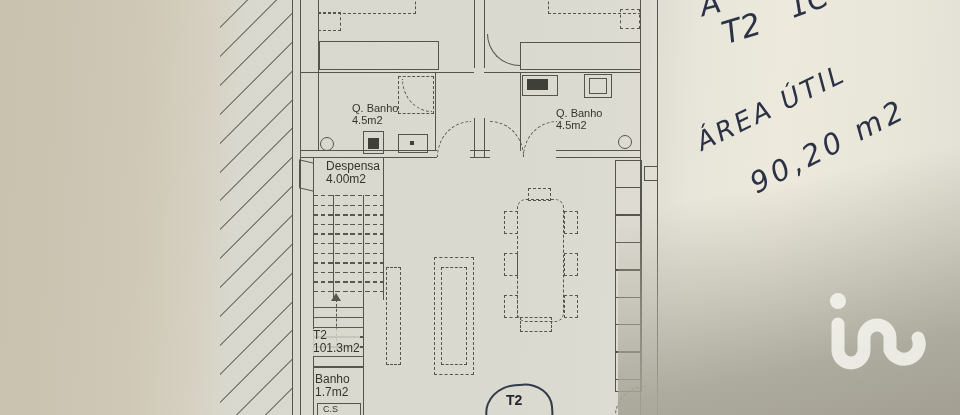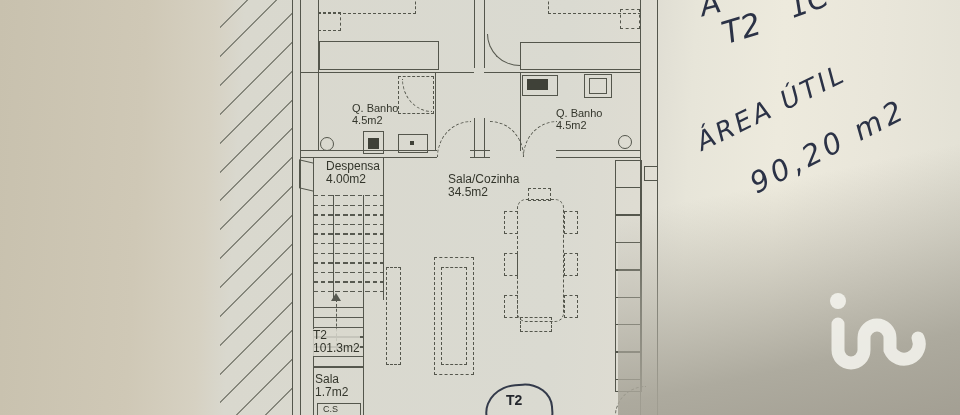--- a/index.html
+++ b/index.html
@@ -138,30 +138,26 @@
     <div>4.5m2</div>
   </div>
   <div class="s lbl" style="left:556px;top:107px">
     <div>Q. Banho</div>
     <div>4.5m2</div>
   </div>
   <div class="s lbl lbl-lg" style="left:326px;top:160px">
     <div>Despensa</div>
     <div>4.00m2</div>
   </div>
-  <div class="s lbl lbl-lg" style="left:448px;top:173px">
-    <div>Sala/Cozinha</div>
-    <div>34.5m2</div>
-  </div>
   <div class="s lbl lbl-lg" style="left:313px;top:329px;background:rgba(217,216,206,0.85)">
     <div>T2</div>
     <div>101.3m2</div>
   </div>
   <div class="s lbl lbl-lg" style="left:315px;top:373px">
-    <div>Sala</div>
+    <div>Banho</div>
     <div>1.7m2</div>
   </div>
   <div class="s lbl" style="left:323px;top:404px;font-size:9px">C.S</div>
 
   <div class="s blob" style="left:485px;top:384px;width:64px;height:44px"></div>
   <div class="s blob-lbl" style="left:506px;top:392px">T2</div>
 
   <div class="s shade" style="left:618px;top:110px;width:342px;height:305px"></div>
 
   <div class="s hw" style="left:700px;top:-14px;font-size:30px;transform:rotate(-14deg)">A</div>

